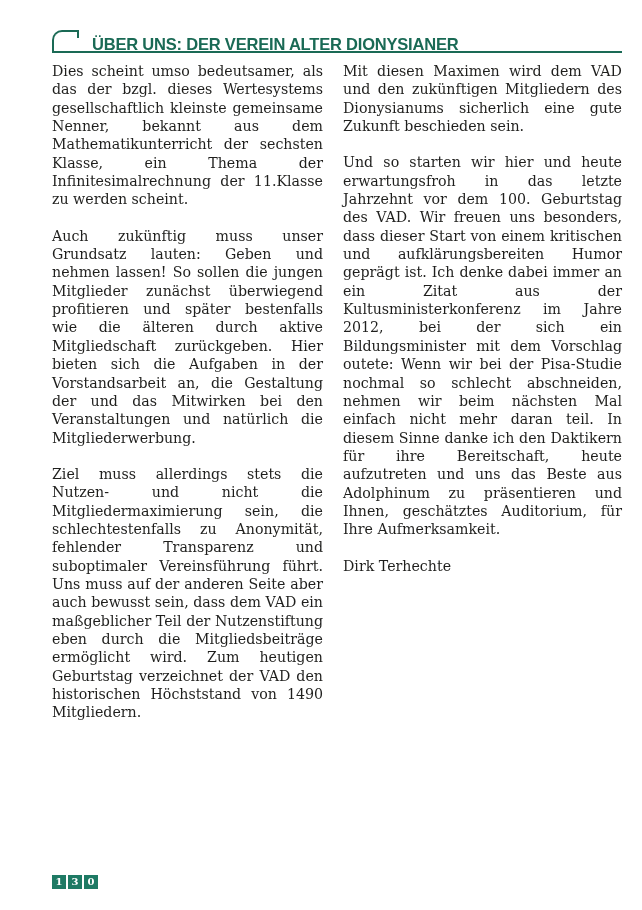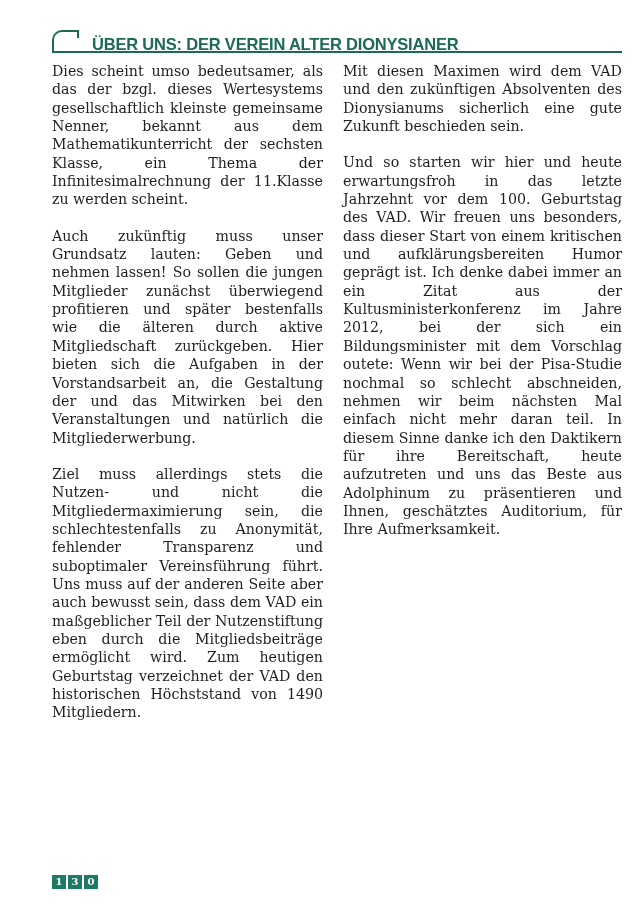--- a/index.html
+++ b/index.html
@@ -89,22 +89,23 @@
     <div class="rule"></div>
   </header>
 
   <main class="columns">
     <div class="col col-left">
       <p lang="de">Dies scheint umso bedeutsamer, als das der bzgl. dieses Wertesystems gesellschaftlich kleinste gemeinsame Nenner, bekannt aus dem Mathematikunterricht der sechsten Klasse, ein Thema der Infinitesimalrechnung der 11.Klasse zu werden scheint.</p>
       <p lang="de">Auch zukünftig muss unser Grundsatz lauten: Geben und nehmen lassen! So sollen die jungen Mitglieder zunächst überwiegend profitieren und später bestenfalls wie die älteren durch aktive Mitgliedschaft zurückgeben. Hier bieten sich die Aufgaben in der Vorstandsarbeit an, die Gestaltung der und das Mitwirken bei den Veranstaltungen und natürlich die Mitgliederwerbung.</p>
       <p lang="de">Ziel muss allerdings stets die Nutzen- und nicht die Mitgliedermaximierung sein, die schlechtestenfalls zu Anonymität, fehlender Transparenz und suboptimaler Vereinsführung führt. Uns muss auf der anderen Seite aber auch bewusst sein, dass dem VAD ein maßgeblicher Teil der Nutzenstiftung eben durch die Mitgliedsbeiträge ermöglicht wird. Zum heutigen Geburtstag verzeichnet der VAD den historischen Höchststand von 1490 Mitgliedern.</p>
     </div>
     <div class="col col-right">
-      <p lang="de">Mit diesen Maximen wird dem VAD und den zukünftigen Absolventen des Dionysianums sicherlich eine gute Zukunft beschieden sein.</p>
+      <p lang="de">Mit diesen Maximen wird dem VAD und den zukünftigen Mitgliedern des Dionysianums sicherlich eine gute Zukunft beschieden sein.</p>
       <p lang="de">Und so starten wir hier und heute erwartungsfroh in das letzte Jahrzehnt vor dem 100. Geburtstag des VAD. Wir freuen uns besonders, dass dieser Start von einem kritischen und aufklärungsbereiten Humor geprägt ist. Ich denke dabei immer an ein Zitat aus der Kultusministerkonferenz im Jahre 2012, bei der sich ein Bildungsminister mit dem Vorschlag outete: Wenn wir bei der Pisa-Studie nochmal so schlecht abschneiden, nehmen wir beim nächsten Mal einfach nicht mehr daran teil. In diesem Sinne danke ich den Daktikern für ihre Bereitschaft, heute aufzutreten und uns das Beste aus Adolphinum zu präsentieren und Ihnen, geschätztes Auditorium, für Ihre Aufmerksamkeit.</p>
+      <p lang="de" class="signature">Dirk Terhechte</p>
     </div>
   </main>
 
   <footer class="page-num">
     <span class="digit">1</span>
     <span class="digit">3</span>
     <span class="digit">0</span>
   </footer>
 
 </div>

